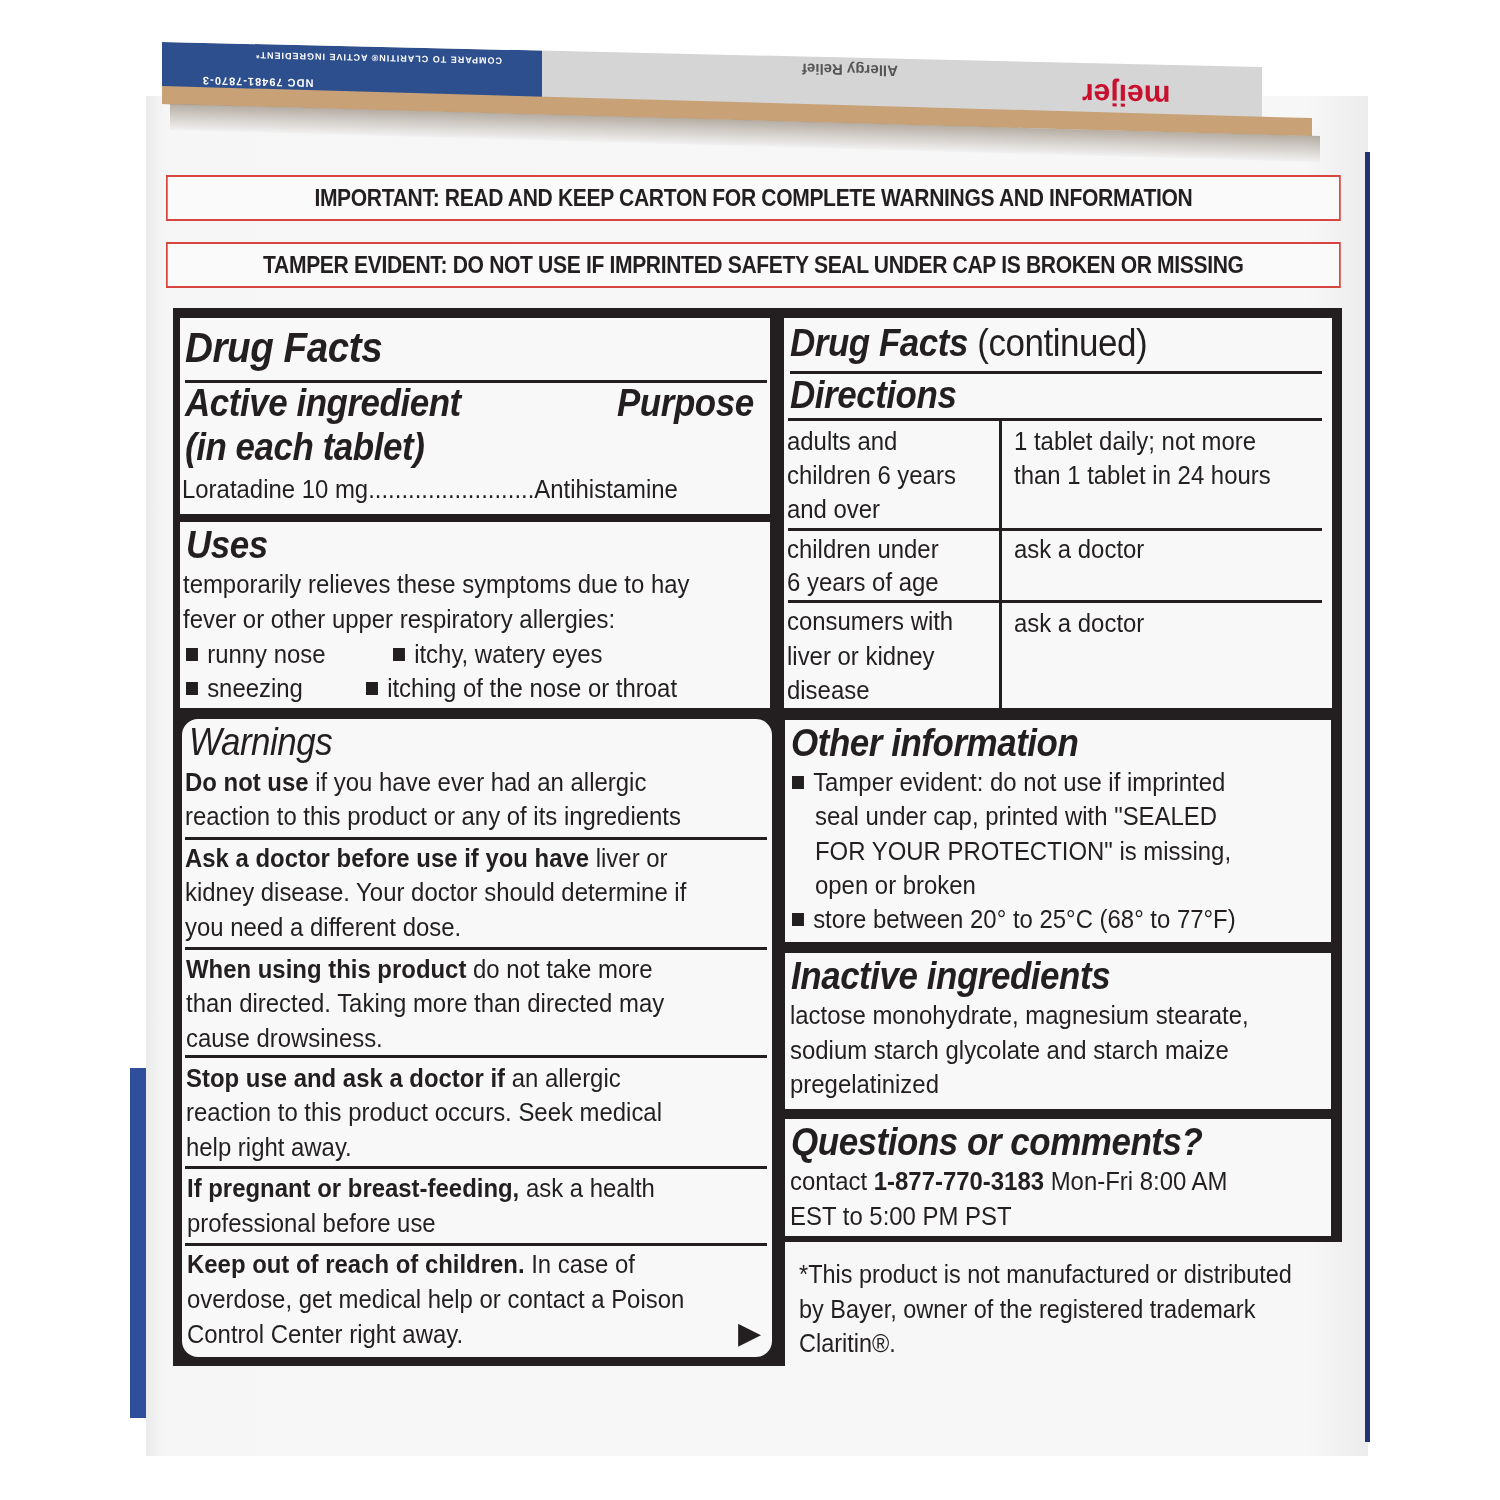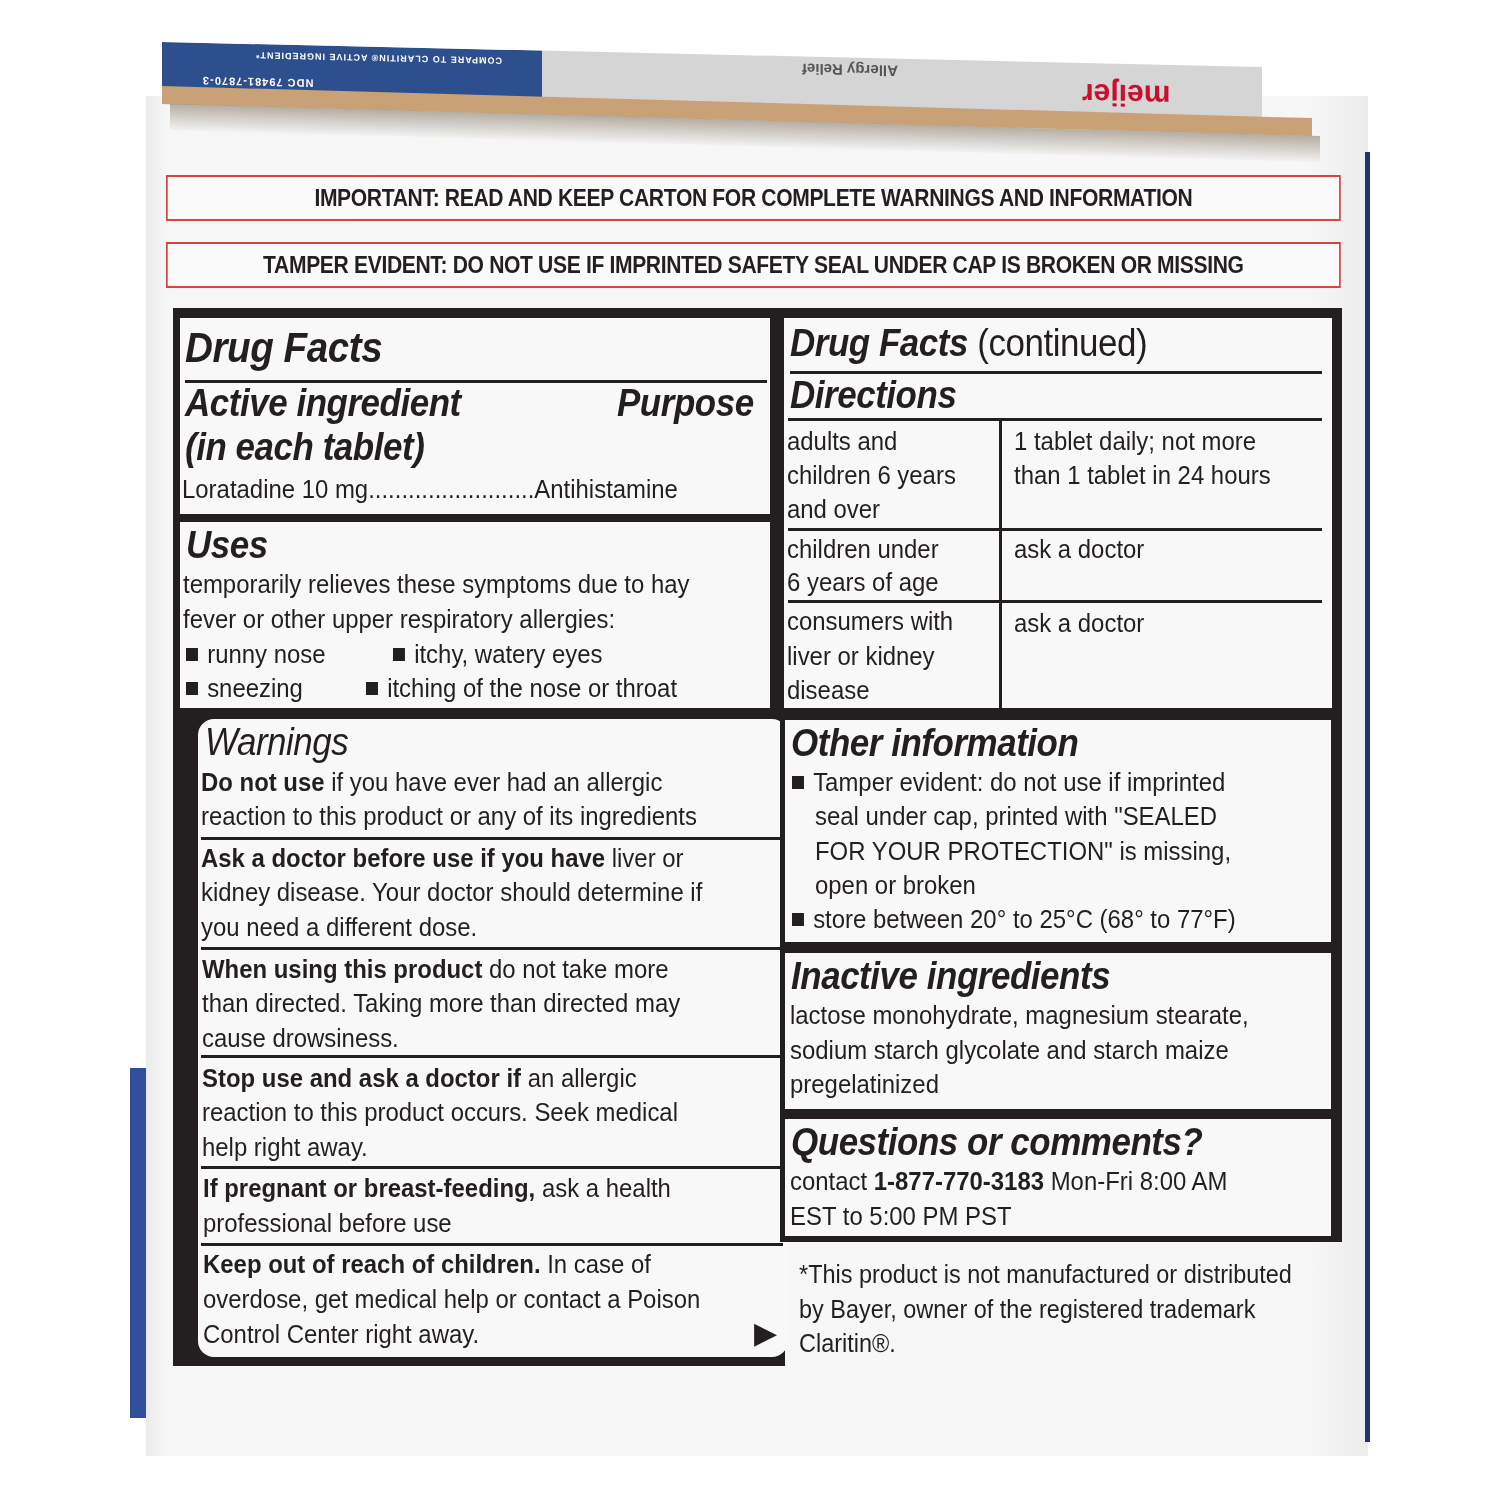--- a/index.html
+++ b/index.html
@@ -88,21 +88,21 @@
 <div class="box" style="left:180px; top:522px; width:590px; height:186px;">
   <div class="abs h-italic" style="left:6px; top:2px;">Uses</div>
   <div class="abs txt" style="left:3px; top:45px;">temporarily relieves these symptoms due to hay</div>
   <div class="abs txt" style="left:3px; top:80px;">fever or other upper respiratory allergies:</div>
   <div class="abs txt" style="left:6px; top:115px;"><span class="bullet"></span><span>runny nose</span></div>
   <div class="abs txt" style="left:213px; top:115px;"><span class="bullet"></span><span>itchy, watery eyes</span></div>
   <div class="abs txt" style="left:6px; top:149px;"><span class="bullet"></span><span>sneezing</span></div>
   <div class="abs txt" style="left:186px; top:149px;"><span class="bullet"></span><span>itching of the nose or throat</span></div>
 </div>
 
-<div class="box" style="left:198px; top:719px; width:590px; height:638px;border-radius:16px;">
+<div class="box" style="left:182px; top:719px; width:590px; height:638px;border-radius:16px;">
   <div class="abs h-italic" style="left:7px; top:2px; font-weight:normal; font-style:italic;">Warnings</div>
   <div class="abs txt" style="left:3px; top:46px;"><b>Do not use</b><span> if you have ever had an allergic</span></div>
   <div class="abs txt" style="left:3px; top:80px;">reaction to this product or any of its ingredients</div>
   <div class="rule" style="left:3px; top:118px; width:582px;"></div>
 
   <div class="abs txt" style="left:3px; top:122px;"><b>Ask a doctor before use if you have</b><span> liver or</span></div>
   <div class="abs txt" style="left:3px; top:156px;">kidney disease. Your doctor should determine if</div>
   <div class="abs txt" style="left:3px; top:191px;">you need a different dose.</div>
   <div class="rule" style="left:3px; top:228px; width:582px;"></div>
 

